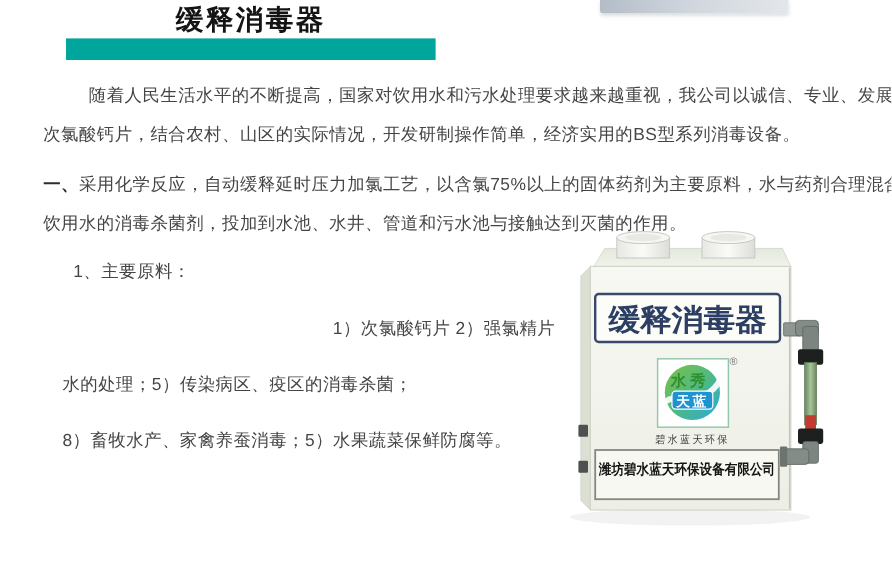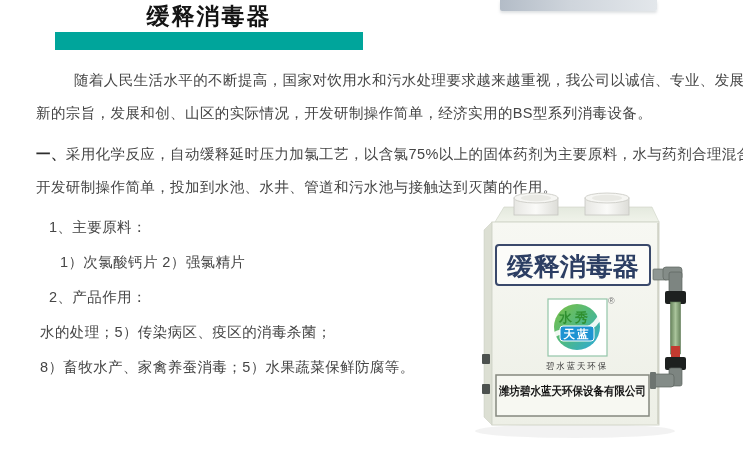--- a/index.html
+++ b/index.html
@@ -21,49 +21,48 @@
   }
   .title-bar{
     position:absolute;left:55px;top:32px;width:308px;height:18px;
     background:#00a59b;
   }
   .textcol{
     position:absolute;left:36px;top:64px;width:648px;
     font-size:14.5px;color:#454545;letter-spacing:.4px;
   }
   .ln{margin:0;height:33px;line-height:33px;white-space:nowrap;}
-  .lnl{margin:4px;height:31px;line-height:31px;white-space:nowrap;}
+  .lnl{margin:16px;height:31px;line-height:31px;white-space:nowrap;}
   .indent-intro{text-indent:38px;}
   .gap8{margin-top:8px;}
   .pad9{padding-left:9px;}
-  .pad20{padding-left:20px;}
+  .pad20{padding-left:20px;text-align:center;}
   .bold{font-weight:700;color:#2d2d2d;}
   .photo{position:absolute;left:455px;top:188px;width:288px;height:262px;}
   svg text{font-family:"Liberation Sans","DejaVu Sans",sans-serif;}
 </style>
 </head>
 <body>
 
 <div class="page">
 
   <div class="top-strip"></div>
 
   <h1 class="title">缓释消毒器</h1>
   <div class="title-bar"></div>
 
   <div class="textcol">
     <p class="ln indent-intro">随着人民生活水平的不断提高，国家对饮用水和污水处理要求越来越重视，我公司以诚信、专业、发展和创</p>
-    <p class="ln">新的宗旨，发展和创、山区的实际情况，开发研制操作简单，经济实用的BS型系列消毒设备。</p>
+    <p class="ln">次氯酸钙片，结合农村、山区的实际情况，开发研制操作简单，经济实用的BS型系列消毒设备。</p>
 
     <p class="ln gap8"><span class="bold">一、</span><span>采用化学反应，自动缓释延时压力加氯工艺，以含氯75%以上的固体药剂为主要原料，水与药剂合理混合后</span></p>
-    <p class="ln">开发研制操作简单，投加到水池、水井、管道和污水池与接触达到灭菌的作用。</p>
+    <p class="ln">饮用水的消毒杀菌剂，投加到水池、水井、管道和污水池与接触达到灭菌的作用。</p>
 
     <p class="lnl gap8 pad9">1、主要原料：</p>
     <p class="lnl pad20">1）次氯酸钙片 2）强氯精片</p>
-    <p class="lnl pad9">2、产品作用：</p>
     <p class="lnl">水的处理；5）传染病区、疫区的消毒杀菌；</p>
     <p class="lnl">8）畜牧水产、家禽养蚕消毒；5）水果蔬菜保鲜防腐等。</p>
   </div>
 
   <svg class="photo" viewBox="0 0 288 262">
     <defs>
       <linearGradient id="faceGrad" x1="0" y1="0" x2="0" y2="1">
         <stop offset="0" stop-color="#f7f8f3"></stop>
         <stop offset="1" stop-color="#edefe6"></stop>
       </linearGradient>

